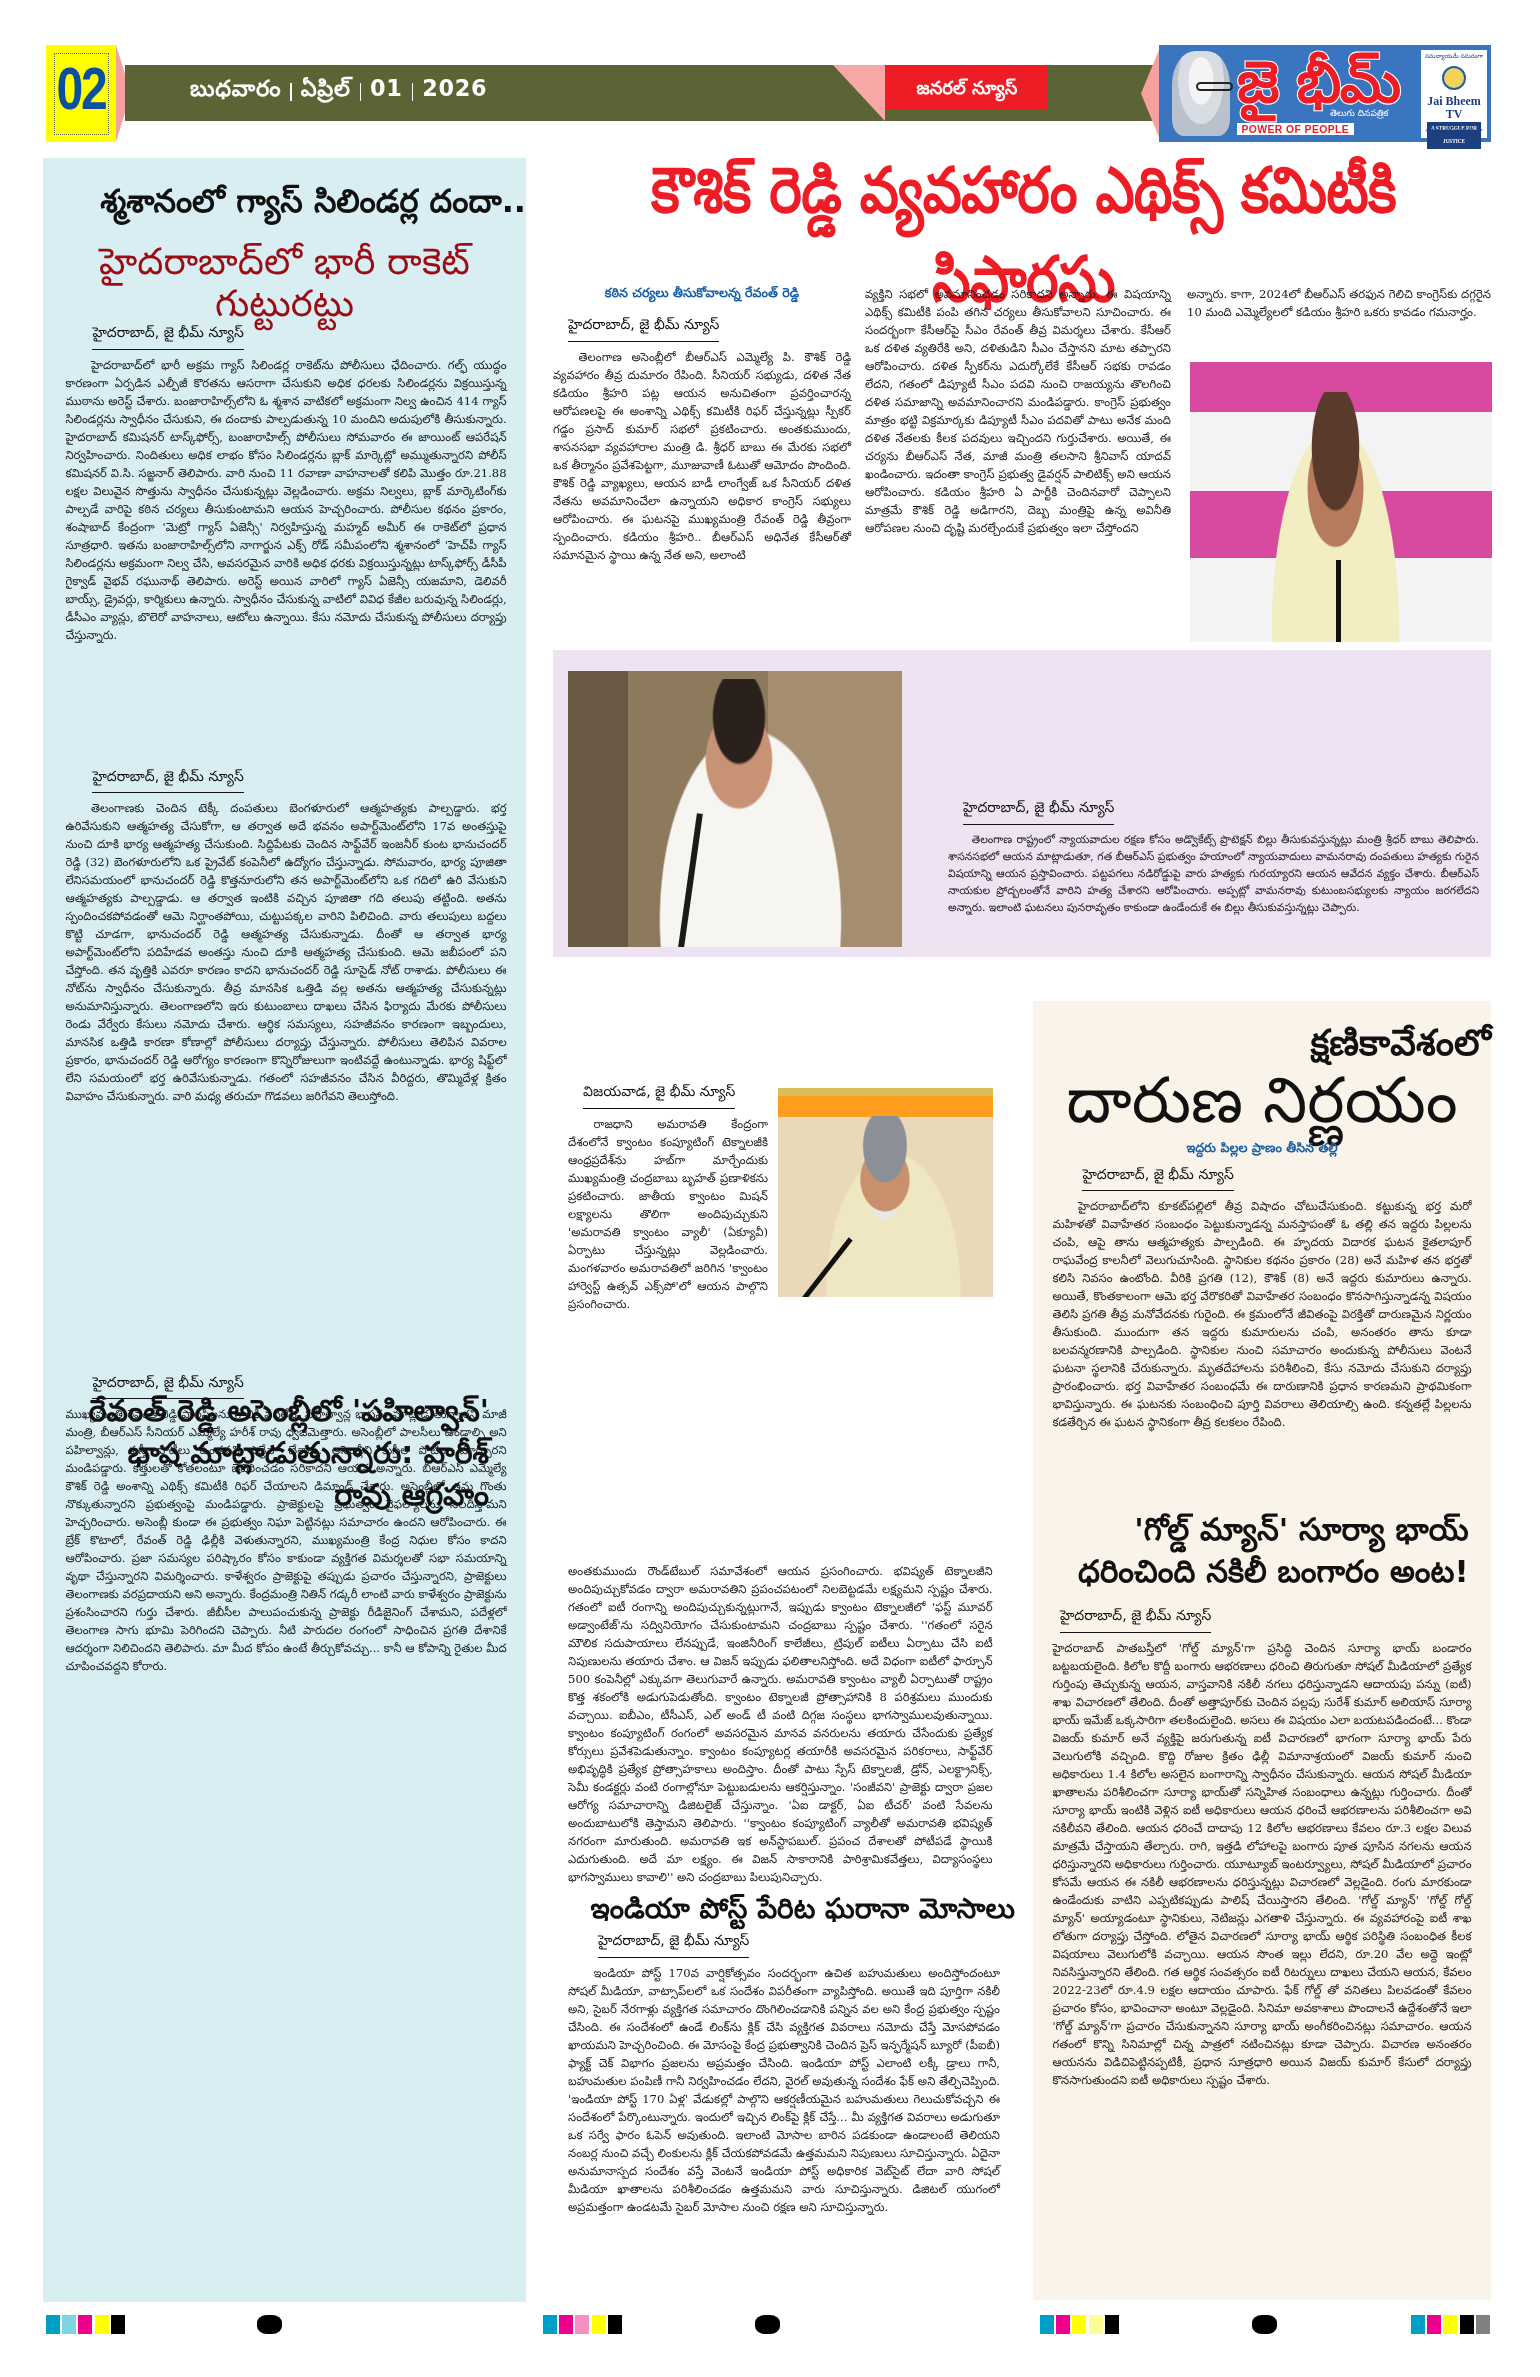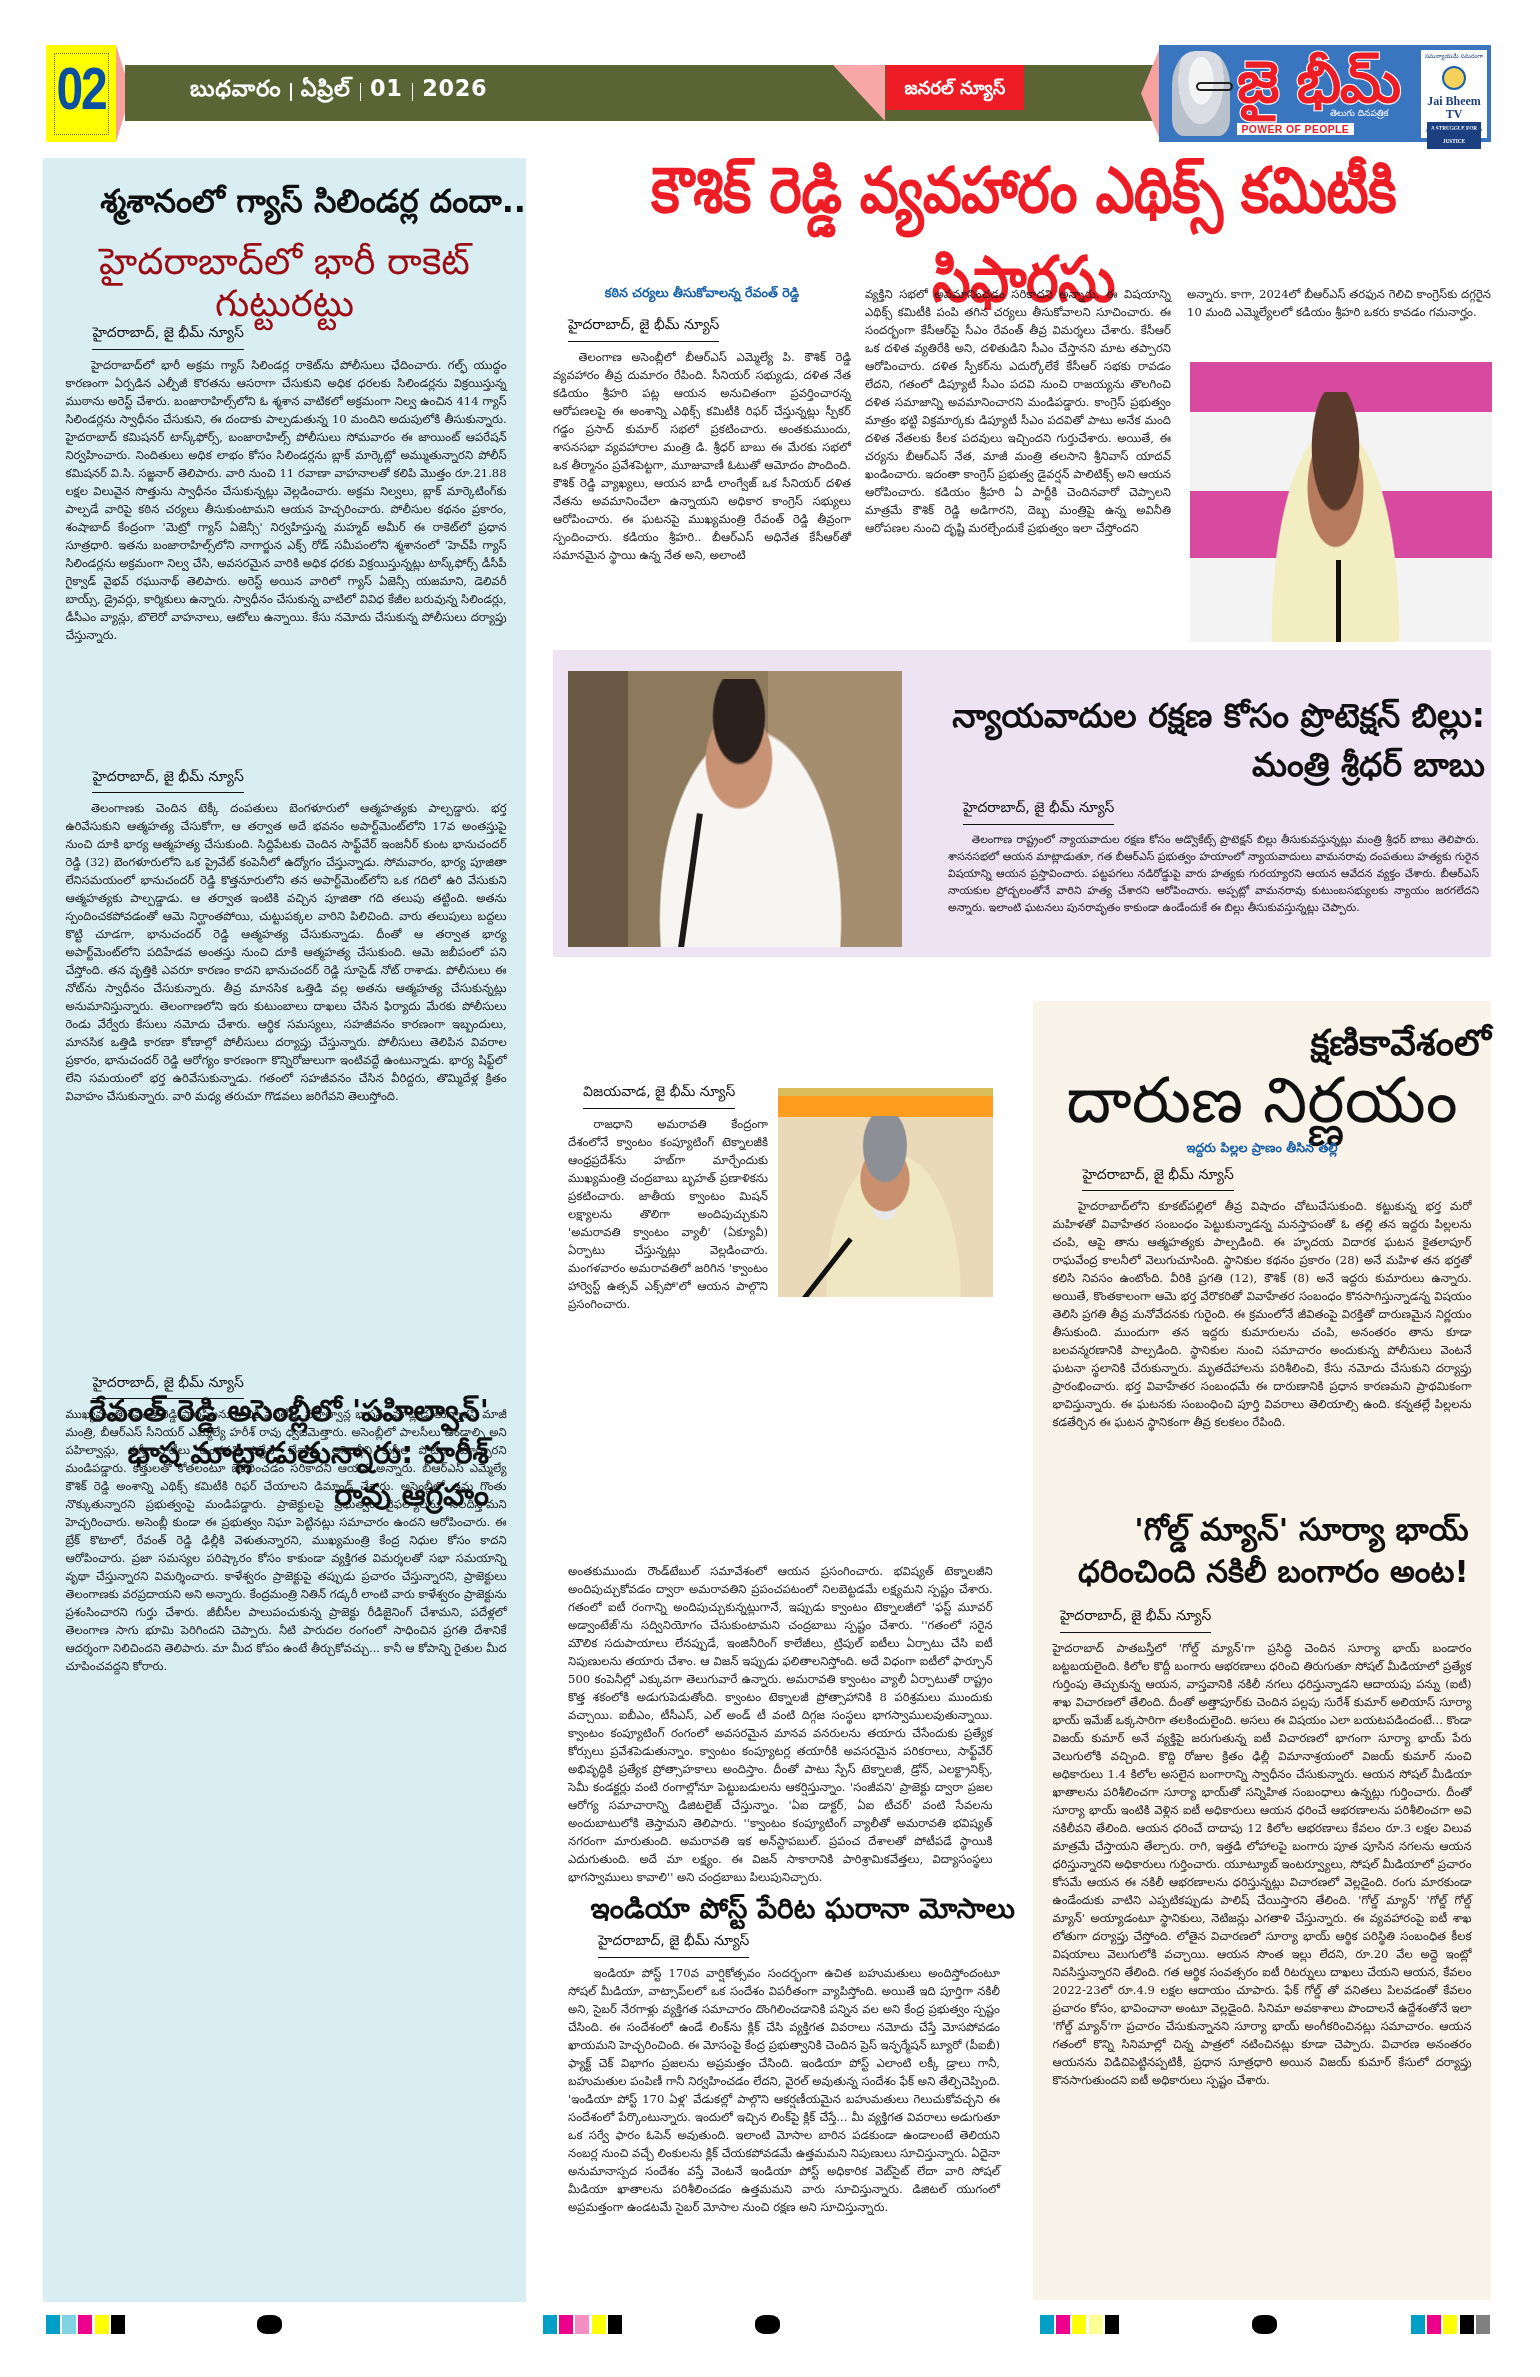--- a/index.html
+++ b/index.html
@@ -9,21 +9,21 @@
   
   .page-no { position: absolute; left: 46px; top: 45px; width: 70px; height: 97px; background: #ffff00; }
   .page-no-inner { position: absolute; left: 7.5px; top: 7.5px; right: 7.5px; bottom: 7.5px; border: 0.7px dotted #5a6a3a; }
   .page-no span { position: absolute; left: 0; right: 0; top: 16.4px; text-align: center; font-family: "Liberation Sans", sans-serif; font-weight: 700; font-size: 48px; color: #0b4fa0; letter-spacing: -2.2px; transform: scaleY(1.25); }
   .page-no-tab2 { position: absolute; left: 116px; top: 45px; width: 9px; height: 97px; background: #f7a0a0; clip-path: polygon(0 0, 100% 30%, 100% 70%, 0 100%); }
 
   .dateband { position: absolute; left: 125px; top: 65px; width: 1044px; height: 56px; background: #5b6434; }
   .dateline { position: absolute; left: 190px; top: 75px; color: #fff; font-size: 22.4px; font-weight: 700; letter-spacing: 0.7px; }
   .dateline .sep { display: inline-block; width: 1.5px; height: 18px; background: #fff; margin: 0 9px; vertical-align: -4.5px; }
   .section-wedge { position: absolute; left: 833px; top: 65px; width: 52px; height: 56px; background: #f8a7a7; clip-path: polygon(0 0, 100% 0, 100% 100%); }
-  .section-tag { position: absolute; left: 886px; top: 65px; width: 138px; height: 45px; background: #ee1c24; color: #fff; font-size: 18px; font-weight: 700; text-align: center; line-height: 45px; }
+  .section-tag { position: absolute; left: 886px; top: 65px; width: 162px; height: 45px; background: #ee1c24; color: #fff; font-size: 18px; font-weight: 700; text-align: center; line-height: 45px; }
 
   .logo { position: absolute; left: 1159px; top: 45px; width: 332px; height: 97px; background: #3a75bf; }
   .logo-wedge { position: absolute; left: 1141px; top: 45px; width: 20px; height: 97px; background: #f7a0a0; clip-path: polygon(100% 0, 100% 100%, 0 50%); }
   .logo-face { position: absolute; left: 13.4px; top: 6px; width: 58px; height: 85px; background: radial-gradient(ellipse at 50% 35%, #f4f4f4 0 30%, #d9dde3 31% 55%, #b9c2cc 56%); border-radius: 40% 40% 20% 20%; }
   .logo-glasses { position: absolute; left: 24px; top: 31px; width: 37px; height: 9px; border: 2.2px solid #222; border-radius: 4.5px; }
   .logo-title { position: absolute; left: 78px; top: 0; font-size: 58px; font-weight: 900; color: #ee1c24; -webkit-text-stroke: 2.2px #fff; paint-order: stroke fill; line-height: 75px; letter-spacing: -1.5px; }
   .logo-sub { position: absolute; left: 171px; top: 63px; font-size: 9px; color: #fff; }
   .logo-tag { position: absolute; left: 78px; top: 78px; background: #fff; color: #ee1c24; font-family: "Liberation Sans", sans-serif; font-weight: 700; font-size: 10.4px; padding: 0.7px 4.5px; letter-spacing: 0.4px; }
   .logo-right { position: absolute; left: 262px; top: 4.5px; width: 66px; height: 88px; background: #fff; }
   .logo-right .top, .logo-right .bot { position: absolute; left: 0; right: 0; text-align: center; font-size: 6px; color: #1c3f80; }
@@ -127,21 +127,20 @@
     <div style="position:absolute; left:71px; top:30px; width:149px; height:253px; background: radial-gradient(ellipse at 50% 22%, #5a3a2a 0 22%, transparent 23%), radial-gradient(ellipse at 50% 38%, #b57b5c 0 26%, transparent 27%), radial-gradient(ellipse at 50% 95%, #f2eec2 0 60%, transparent 61%);"></div>
     <div style="position:absolute; left:146px; top:198px; width:4.5px; height:82px; background:#111;"></div>
   </div>
 </div>
 
 <div class="box lilac-box" style="left:553px; top:650px; width:938px; height:307px;">
   <div class="photo" style="left:15px; top:21px; width:334px; height:276px; background: linear-gradient(90deg,#6a5a45 0 18%,#8d7a5c 18% 60%,#a58e6f 60%);">
     <div style="position:absolute; left:67px; top:7.5px; width:231px; height:268px; background: radial-gradient(ellipse at 45% 14%, #2a211c 0 14%, transparent 15%), radial-gradient(ellipse at 45% 30%, #c89274 0 18%, transparent 19%), radial-gradient(ellipse at 50% 90%, #f7f5f2 0 55%, transparent 56%);"></div>
     <div style="position:absolute; left:119px; top:142px; width:6px; height:142px; background:#1a1a1a; transform: rotate(8deg);"></div>
   </div>
-  <div class="hl" style="position:absolute; left:388px; top:41px; width:544px; font-size:33px; line-height:49px;">న్యాయవాదుల రక్షణ కోసం ప్రొటెక్షన్ బిల్లు: మంత్రి శ్రీధర్ బాబు</div>
   <div style="position:absolute; left:395px; top:149px; width:531px;">
     <div class="byline" style="margin-left:15px;">హైదరాబాద్, జై భీమ్ న్యూస్</div>
     <p class="body-text" style="font-size:10.8px; line-height:17px;">తెలంగాణ రాష్ట్రంలో న్యాయవాదుల రక్షణ కోసం అడ్వొకేట్స్ ప్రొటెక్షన్ బిల్లు తీసుకువస్తున్నట్లు మంత్రి శ్రీధర్ బాబు తెలిపారు. శాసనసభలో ఆయన మాట్లాడుతూ, గత బీఆర్ఎస్ ప్రభుత్వం హయాంలో న్యాయవాదులు వామనరావు దంపతులు హత్యకు గురైన విషయాన్ని ఆయన ప్రస్తావించారు. పట్టపగలు నడిరోడ్డుపై వారు హత్యకు గురయ్యారని ఆయన ఆవేదన వ్యక్తం చేశారు. బీఆర్ఎస్ నాయకుల ప్రోద్బలంతోనే వారిని హత్య చేశారని ఆరోపించారు. అప్పట్లో వామనరావు కుటుంబసభ్యులకు న్యాయం జరగలేదని అన్నారు. ఇలాంటి ఘటనలు పునరావృతం కాకుండా ఉండేందుకే ఈ బిల్లు తీసుకువస్తున్నట్లు చెప్పారు.</p>
   </div>
 </div>
 
 <div class="box" style="left:553px; top:995px; width:462px; height:887px;">
   <div style="position:absolute; left:15px; top:88px; width:200px;">
     <div class="byline" style="margin-left:15px;">విజయవాడ, జై భీమ్ న్యూస్</div>
     <p class="body-text">రాజధాని అమరావతి కేంద్రంగా దేశంలోనే క్వాంటం కంప్యూటింగ్ టెక్నాలజీకి ఆంధ్రప్రదేశ్‌ను హబ్‌గా మార్చేందుకు ముఖ్యమంత్రి చంద్రబాబు బృహత్ ప్రణాళికను ప్రకటించారు. జాతీయ క్వాంటం మిషన్ లక్ష్యాలను తొలిగా అందిపుచ్చుకుని 'అమరావతి క్వాంటం వ్యాలీ' (ఏక్యూవీ) ఏర్పాటు చేస్తున్నట్లు వెల్లడించారు. మంగళవారం అమరావతిలో జరిగిన 'క్వాంటం హార్వెస్ట్ ఉత్సవ్ ఎక్స్‌పో'లో ఆయన పాల్గొని ప్రసంగించారు.</p>

